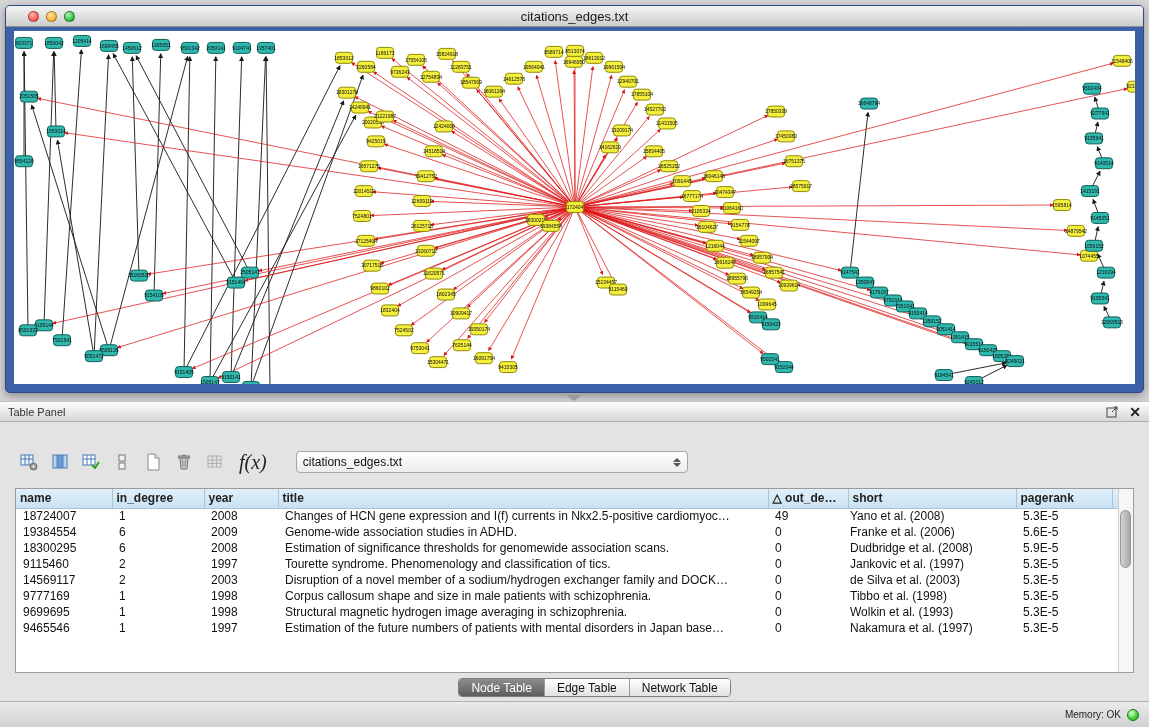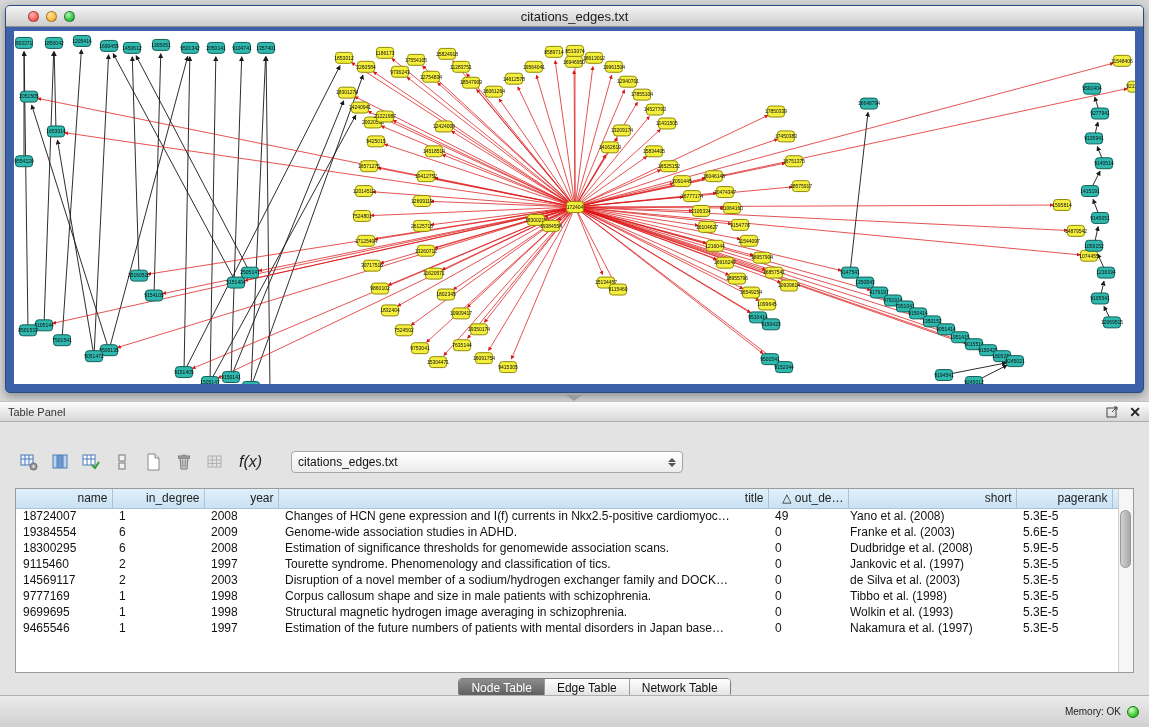--- a/index.html
+++ b/index.html
@@ -33,56 +33,56 @@
   .panel-header { height:20px; display:flex; align-items:center; padding:6px 8px;
     background:linear-gradient(#fdfdfd,#d7d7d7); border-bottom:1px solid #aeaeae; }
   .panel-title { font-size:11px; color:#333; }
   .panel-header .spacer { flex:1; }
   .ph-icon { margin-left:10px; cursor:default; color:#444; display:flex; align-items:center; }
   .close-x { font-size:14px; font-weight:bold; color:#222; line-height:14px; }
 
   .toolbar { position:absolute; left:18px; top:47px; display:flex; align-items:center;
     gap:9px; height:26px; }
   .tb-icon { width:22px; height:22px; display:flex; align-items:center; justify-content:center; }
-  .fx-button { font-family:Liberation Sans, sans-serif; font-style:italic; font-size:16px;
+  .fx-button { font-family:Liberation Serif, serif; font-style:italic; font-size:20px;
     color:#222; padding:0 4px; }
   .network-select { margin-left:16px; width:392px; height:22px; display:flex; align-items:center;
     background:linear-gradient(#ffffff,#ececec); border:1px solid #a6a6a6; border-radius:4px;
     padding:0 6px; font-size:12px; color:#111; }
   .sel-arrows { margin-left:auto; display:flex; flex-direction:column; gap:1px; }
   .sel-arrows .up { width:0;height:0;border-left:4px solid transparent;border-right:4px solid transparent;border-bottom:4px solid #555; }
   .sel-arrows .down { width:0;height:0;border-left:4px solid transparent;border-right:4px solid transparent;border-top:4px solid #555; }
 
   .table-wrap { position:absolute; left:15px; top:86px; width:1119px; height:185px;
     background:#fff; border:1px solid #9b9b9b; display:flex; overflow:hidden; }
   .grid-area { flex:1; overflow:hidden; }
   table { border-collapse:collapse; table-layout:fixed; width:100%; }
   th { height:19px; background:linear-gradient(#e0f0fb,#c9e1f2); border:1px solid #aac3d6;
-    border-top:none; font-weight:normal; font-size:12px; color:#222; text-align:right;
+    border-top:none; font-weight:bold; font-size:12px; color:#222; text-align:left;
     padding:0 4px; white-space:nowrap; overflow:hidden; }
   th:first-child { border-left:none; } th:last-child { border-right:none; }
   td { height:16px; font-size:12px; color:#111; padding:0 4px 0 7px; white-space:nowrap;
     overflow:hidden; }
   col.c1{width:96px} col.c2{width:92px} col.c3{width:74px} col.c4{width:490px}
   col.c5{width:80px} col.c6{width:168px} col.c7{width:96px} col.c8{width:auto}
   td:nth-child(6){ padding:0 2px; }
   .vscroll { width:15px; border-left:1px solid #cfcfcf; background:#f6f6f6; position:relative; }
   .vthumb { position:absolute; top:21px; left:1px; width:11px; height:58px; border-radius:6px;
     background:linear-gradient(90deg,#d2d2d2,#a9a9a9); border:1px solid #969696; }
 
   .tab-bar { position:absolute; left:0; right:0; top:276px; display:flex; justify-content:center; }
   .tab-group { display:flex; border:1px solid #7d7d7d; border-radius:4px; overflow:hidden;
     height:19px; background:#fff;margin-left:40px; }
   .tab { padding:0 12px; font-size:12px; line-height:18px; color:#111;
     background:linear-gradient(#ffffff,#e2e2e2); border-left:1px solid #9c9c9c; cursor:default; }
   .tab:first-child { border-left:none; }
   .tab.selected { background:linear-gradient(#8d8d8d,#5c5c5c); color:#fff; }
 
   
-  .status-bar { position:absolute; left:0; bottom:0; width:1149px; height:32px;
+  .status-bar { position:absolute; left:0; bottom:0; width:1149px; height:26px;
     background:linear-gradient(#ebebeb,#d0d0d0); border-top:1px solid #b0b0b0;
     display:flex; align-items:center; justify-content:flex-end; padding-right:10px; gap:6px; }
   .memory-label { font-size:10px; color:#222; }
   .memory-dot { width:12px; height:12px; border-radius:50%; border:1px solid #157a15;
     background:radial-gradient(circle at 35% 30%, #dcffd2, #49d13f 55%, #1f9a1f); }
 </style>
 </head>
 <body>
 
 <div class="window">
@@ -939,21 +939,21 @@
               <td>Yano et al. (2008)</td>
               <td>5.3E-5</td>
               <td></td>
             </tr>
             <tr>
               <td>19384554</td>
               <td>6</td>
               <td>2009</td>
               <td>Genome-wide association studies in ADHD.</td>
               <td>0</td>
-              <td>Franke et al. (2003)</td>
+              <td>Franke et al. (2006)</td>
               <td>5.6E-5</td>
               <td></td>
             </tr>
             <tr>
               <td>18300295</td>
               <td>6</td>
               <td>2008</td>
               <td>Estimation of significance thresholds for genomewide association scans.</td>
               <td>0</td>
               <td>Dudbridge et al. (2008)</td>

